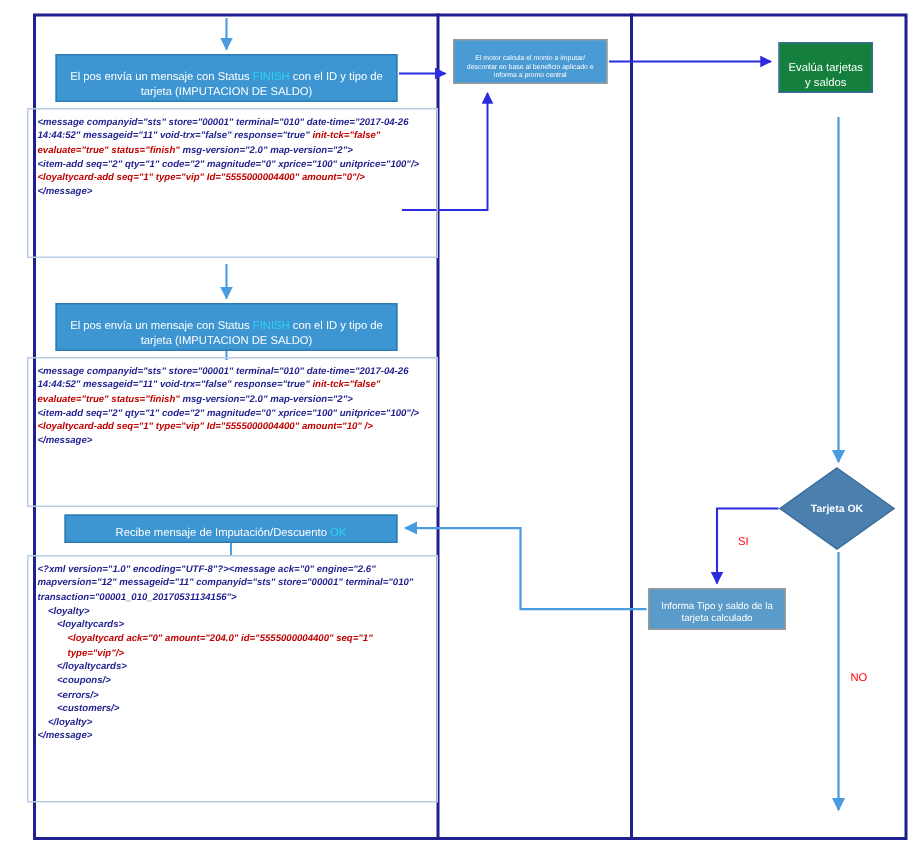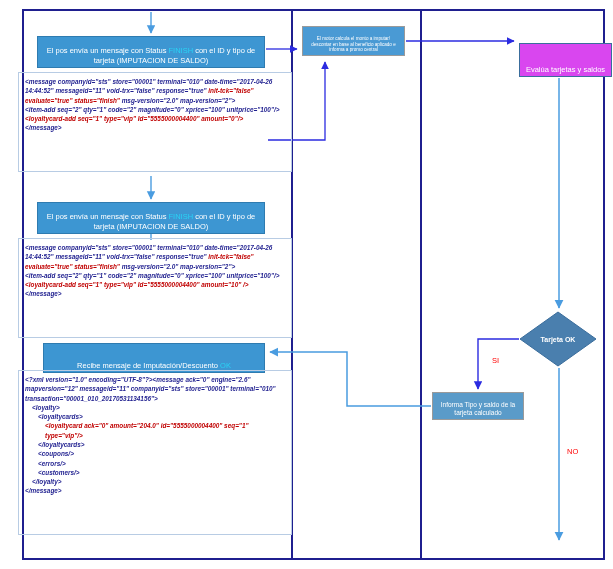--- a/index.html
+++ b/index.html
@@ -57,34 +57,34 @@
 
   .box-imputacion {
     left: 37px; top: 36px; width: 228px; height: 32px;
     font-size: 7.5px;
   }
   .box-descuento {
     left: 37px; top: 202px; width: 228px; height: 32px;
     font-size: 7.5px;
   }
   .box-recibe {
-    left: 43px; top: 343px; width: 222px; height: 30px;
+    left: 43px; top: 343px; width: 222px; height: 19px;
     font-size: 7.5px;
     background: #3d96d2;
   }
   .box-motor {
     left: 302px; top: 26px; width: 103px; height: 30px;
     font-size: 4.6px;
     background: #4a9ad4;
     border: 1px solid #9a9a9a;
   }
   .box-evalua {
-    left: 519px; top: 43px; width: 93px; height: 34px;
-    font-size: 7.5px;
-    background: #d946ef;
+    left: 519px; top: 28px; width: 63px; height: 34px;
+    font-size: 7.5px;
+    background: #15803d;
     border: 1px solid #3a6severe;
     border: 1px solid #3a6d9c;
   }
   .box-informa {
     left: 432px; top: 392px; width: 92px; height: 28px;
     font-size: 6.5px;
     background: #5a9bc9;
     border: 1px solid #9a9a9a;
   }
 

